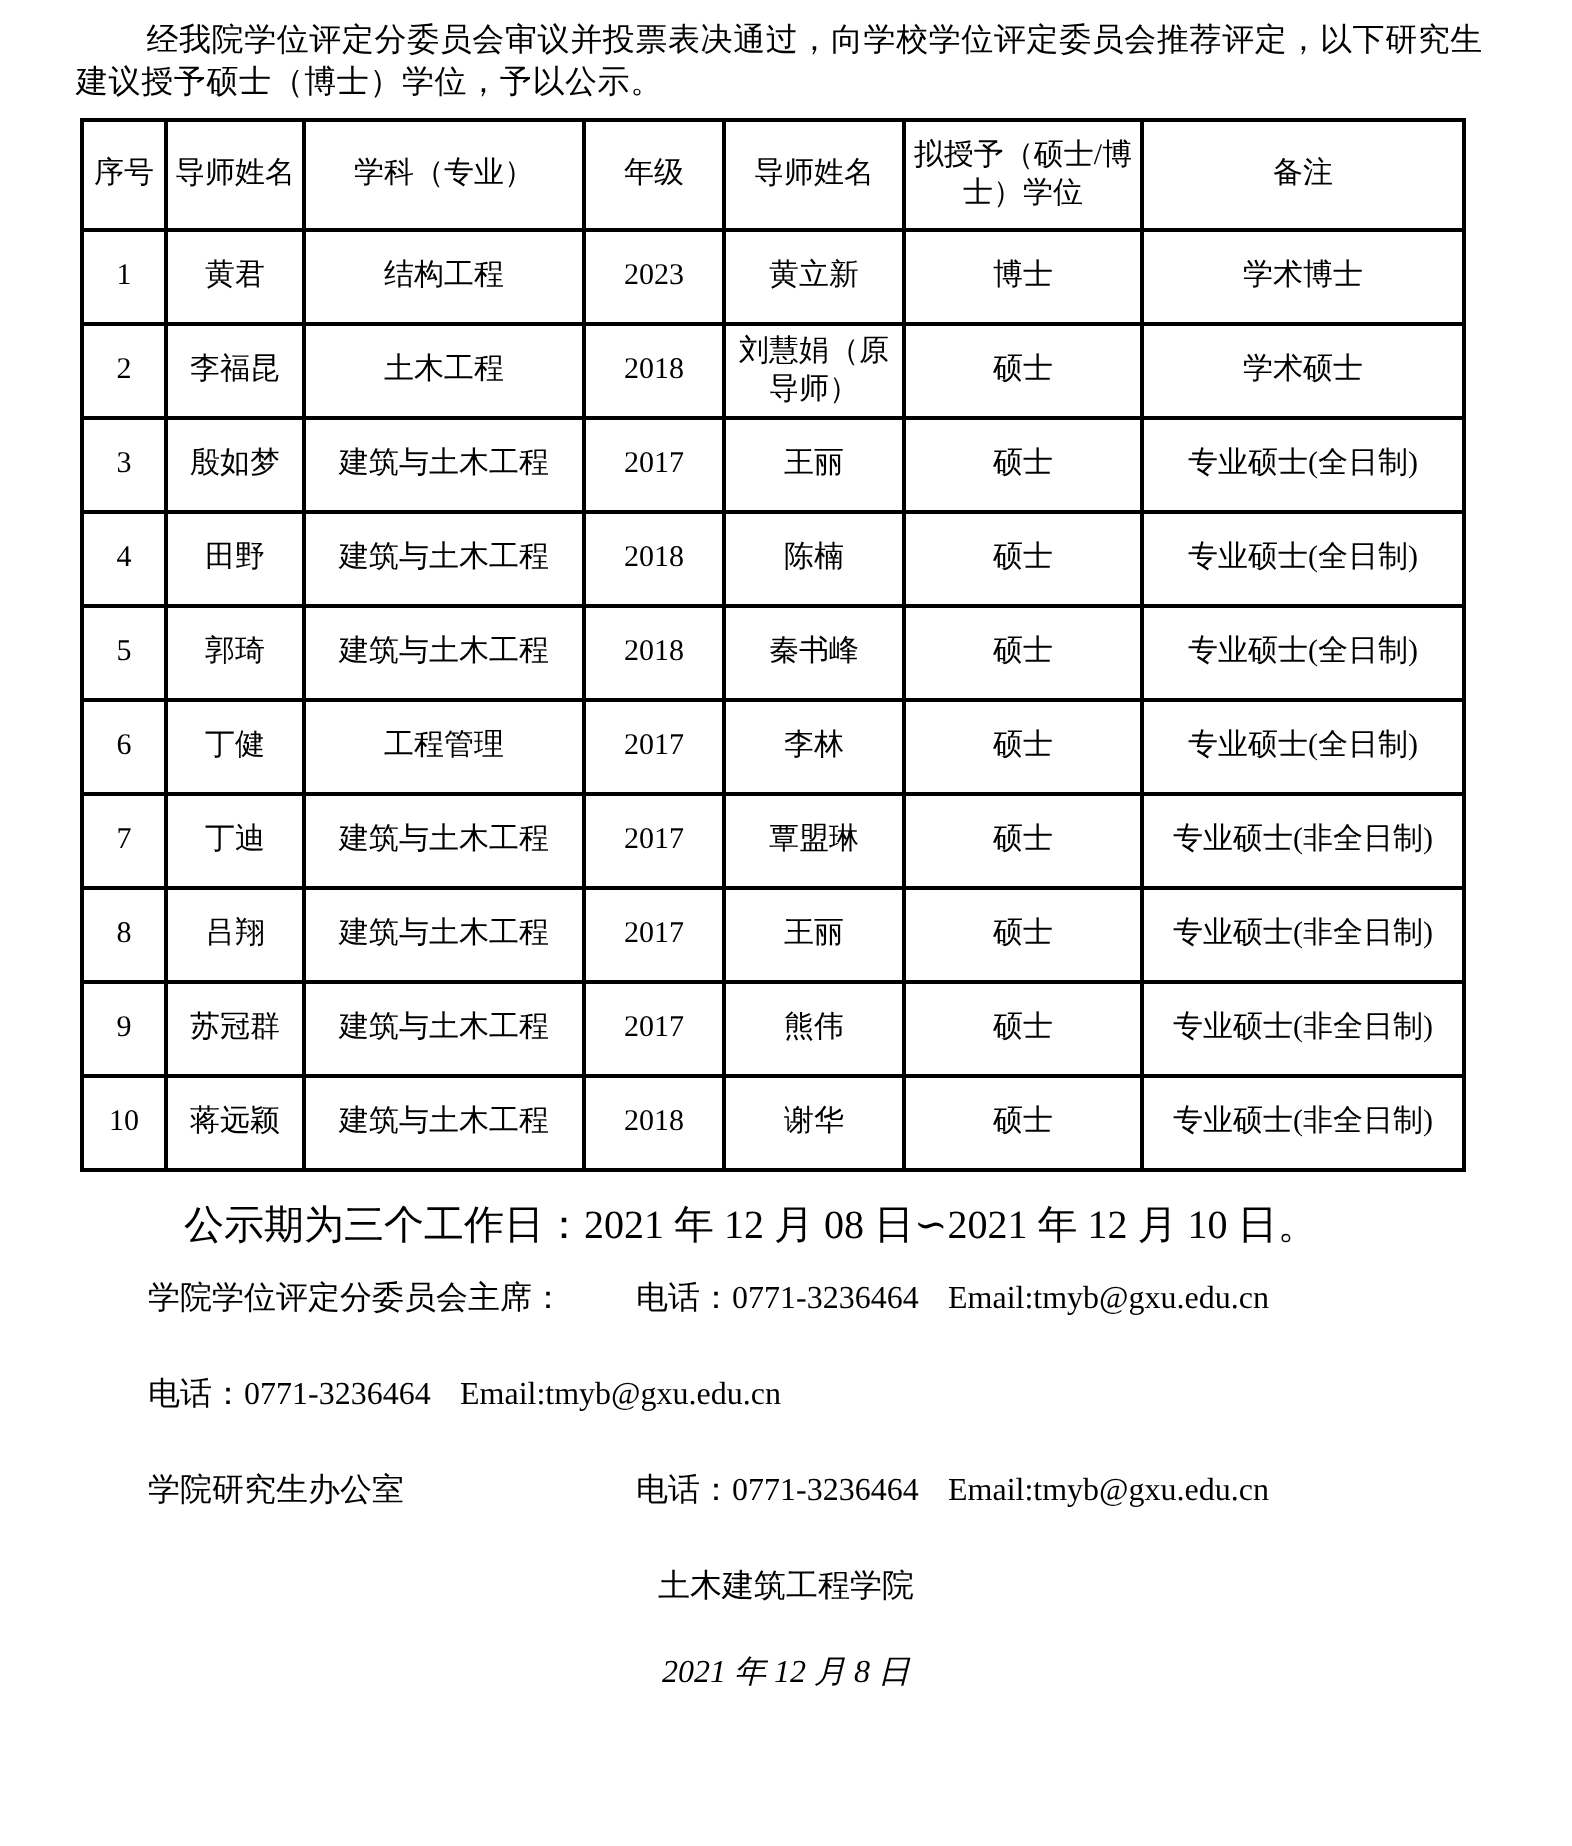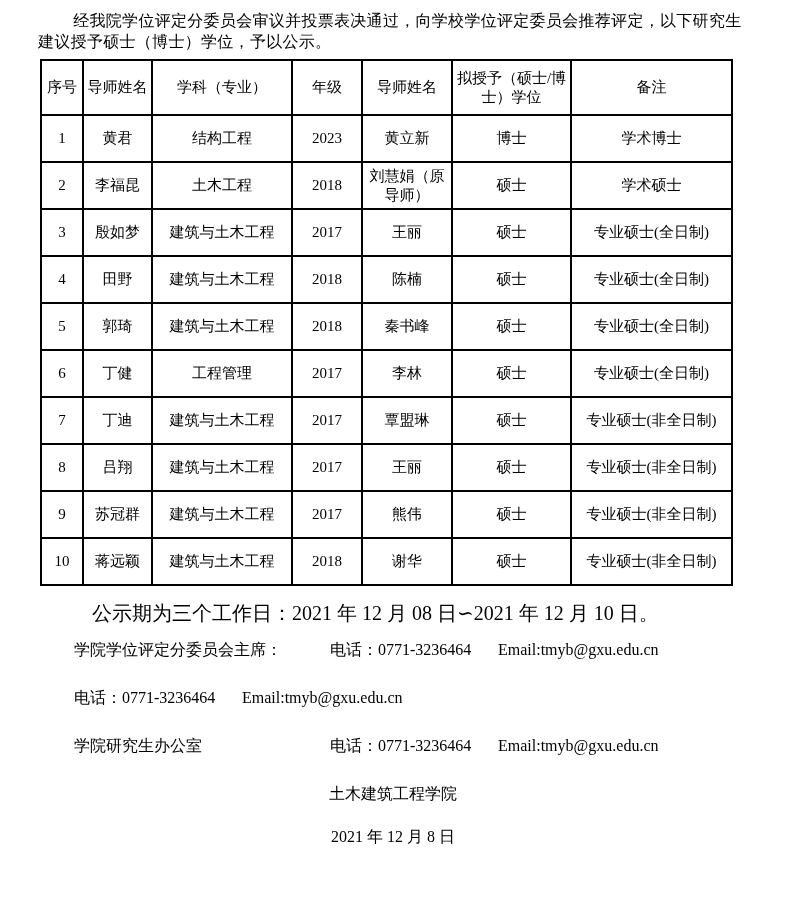--- a/index.html
+++ b/index.html
@@ -61,36 +61,36 @@
   .contacts {
     margin-top: 15px;
   }
   .contact-row {
     display: flex;
     align-items: baseline;
     padding-left: 36px;
     margin-bottom: 26px;
     font-size: 16px;
     line-height: 22px;
-    gap: 12px;
   }
   .contact-label { width: 244px; flex: 0 0 auto; }
   .contact-phone { width: 152px; flex: 0 0 auto; }
   .contact-email { flex: 0 0 auto; margin-left: 4px; }
   .sig-org {
     margin-top: 9px;
     text-align: center;
     font-size: 16px;
     line-height: 21px;
   }
   .sig-date {
     margin-top: 22px;
     text-align: center;
     font-size: 16px;
     line-height: 21px;
+    font-style: italic;
   }
 </style>
 </head>
 <body>
 
 <div class="page">
 
   <p class="intro">经我院学位评定分委员会审议并投票表决通过，向学校学位评定委员会推荐评定，以下研究生建议授予硕士（博士）学位，予以公示。</p>
 
   <table class="degree-table">

